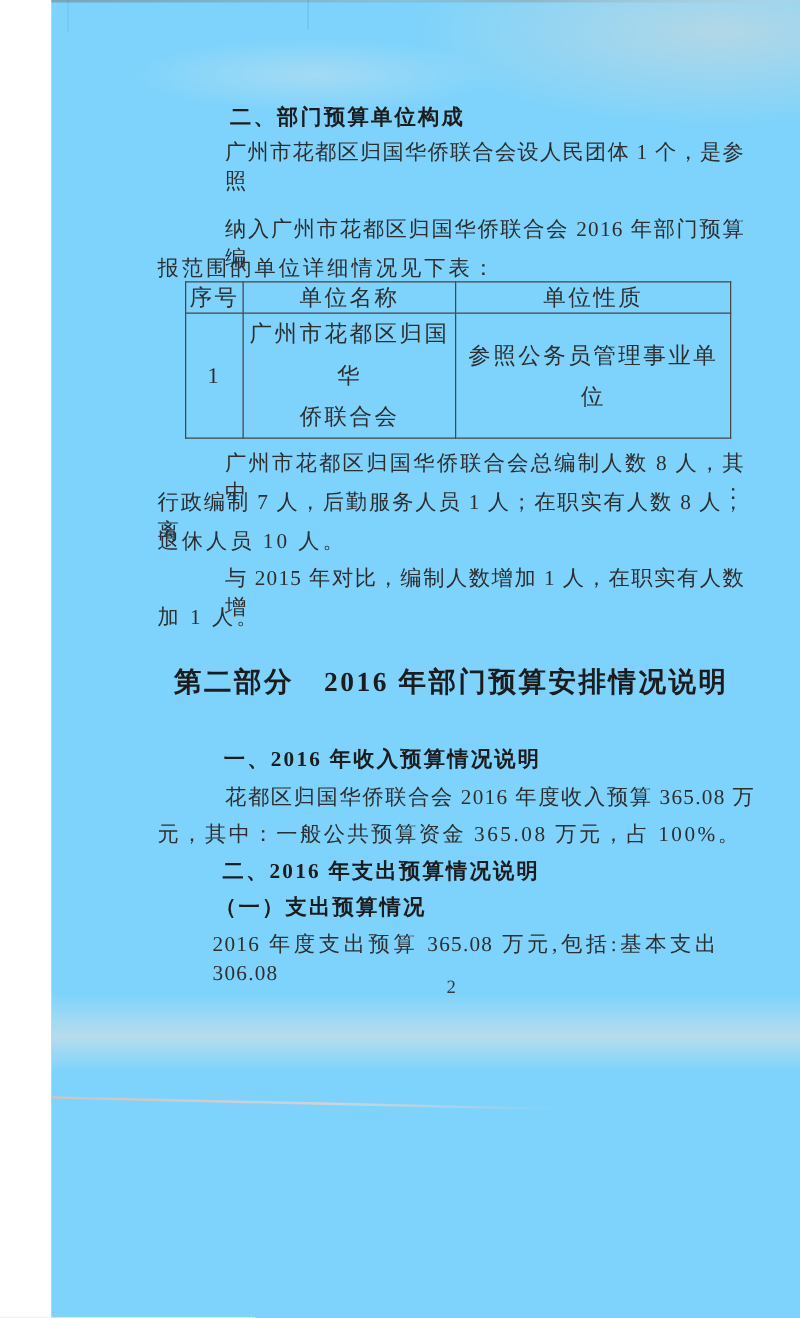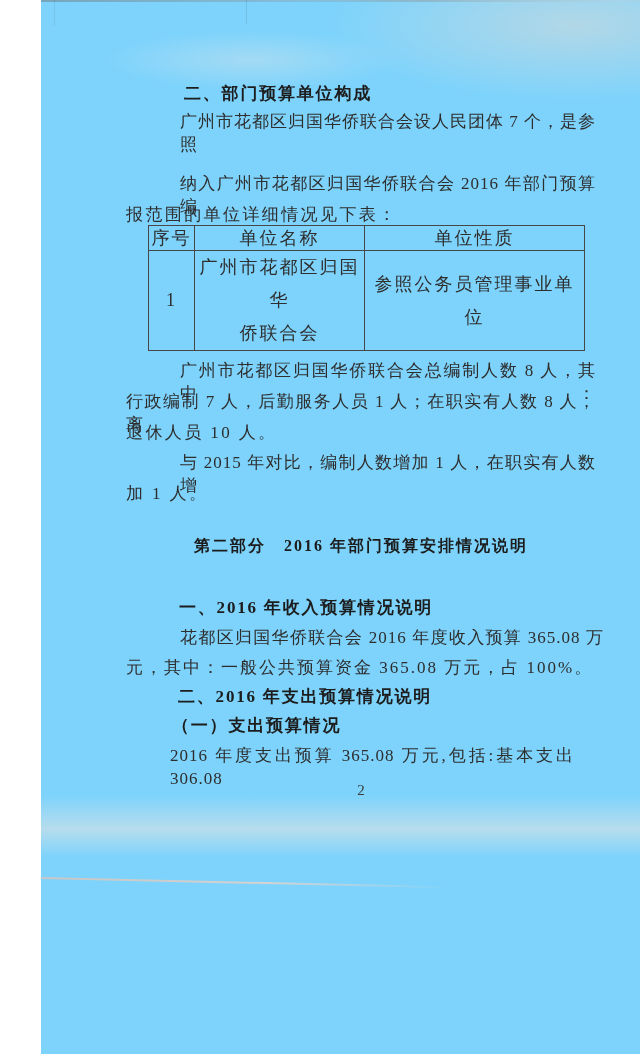--- a/index.html
+++ b/index.html
@@ -69,21 +69,21 @@
   <div class="artifact top-edge"></div>
   <div class="artifact tick-a"></div>
   <div class="artifact tick-b"></div>
   <div class="artifact smudge-top"></div>
   <div class="artifact smudge-mid"></div>
   <div class="artifact smudge-bottom"></div>
   <div class="artifact scan-edge"></div>
 
   <div class="line hd" style="left:143px;top:82px;">二、部门预算单位构成</div>
 
-  <div class="line just" style="left:139px;top:110px;width:416px;">广州市花都区归国华侨联合会设人民团体 7 个，是参照</div>
+  <div class="line just" style="left:139px;top:110px;width:416px;">广州市花都区归国华侨联合会设人民团体 1 个，是参照</div>
 
   <div class="line just" style="left:139px;top:172px;width:416px;">纳入广州市花都区归国华侨联合会 2016 年部门预算编</div>
   <div class="line" style="left:85px;top:203px;">报范围的单位详细情况见下表：</div>
 
   <table class="unit-table">
     <colgroup>
         <col style="width:46px">
         <col style="width:170px">
         <col style="width:220px">
       </colgroup>
@@ -105,21 +105,21 @@
     </table>
 
 
   <div class="line just" style="left:139px;top:359px;width:416px;">广州市花都区归国华侨联合会总编制人数 8 人，其中：</div>
   <div class="line just" style="left:85px;top:390px;width:470px;">行政编制 7 人，后勤服务人员 1 人；在职实有人数 8 人，离</div>
   <div class="line" style="left:85px;top:421px;">退休人员 10 人。</div>
 
   <div class="line just" style="left:139px;top:451px;width:416px;">与 2015 年对比，编制人数增加 1 人，在职实有人数增</div>
   <div class="line" style="left:85px;top:482px;">加 1 人。</div>
 
-  <div class="line hd center" style="left:85px;top:534px;width:470px;font-size:16px;">第二部分　2016 年部门预算安排情况说明</div>
+  <div class="line hd center" style="left:85px;top:534px;width:470px;font-size:22px;">第二部分　2016 年部门预算安排情况说明</div>
 
   <div class="line hd" style="left:138px;top:596px;">一、2016 年收入预算情况说明</div>
   <div class="line just" style="left:139px;top:626px;width:424px;">花都区归国华侨联合会 2016 年度收入预算 365.08 万</div>
   <div class="line" style="left:85px;top:656px;letter-spacing:2px;">元，其中：一般公共预算资金 365.08 万元，占 100%。</div>
 
   <div class="line hd" style="left:137px;top:685px;">二、2016 年支出预算情况说明</div>
   <div class="line hd" style="left:131px;top:714px;">（一）支出预算情况</div>
   <div class="line just" style="left:129px;top:744px;width:404px;">2016 年度支出预算 365.08 万元,包括:基本支出 306.08</div>
 
   <div class="line pagenum" style="left:0;top:779px;width:640px;text-align:center;">2</div>

